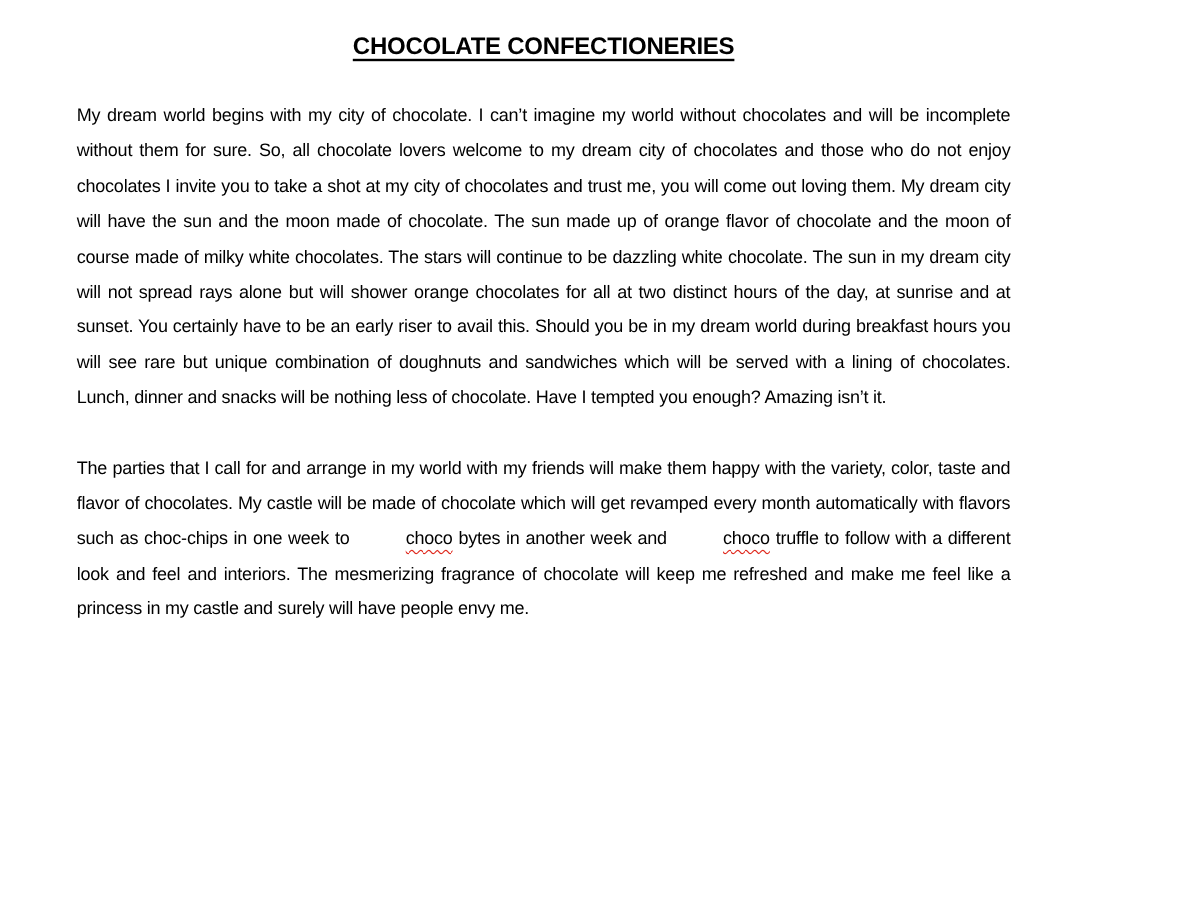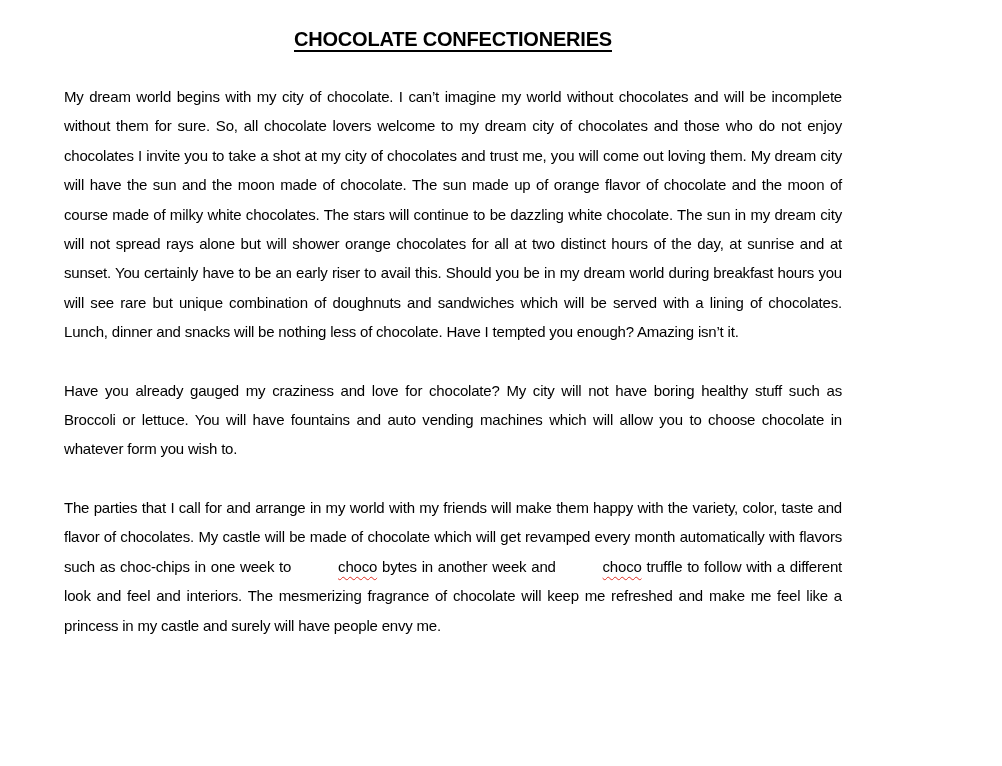--- a/index.html
+++ b/index.html
@@ -47,17 +47,16 @@
 </style>
 </head>
 <body>
 
 <div class="page">
 
   <h1 class="doc-title">CHOCOLATE CONFECTIONERIES</h1>
 
   <p class="para">My dream world begins with my city of chocolate. I can’t imagine my world without chocolates and will be incomplete without them for sure. So, all chocolate lovers welcome to my dream city of chocolates and those who do not enjoy chocolates I invite you to take a shot at my city of chocolates and trust me, you will come out loving them. My dream city will have the sun and the moon made of chocolate. The sun made up of orange flavor of chocolate and the moon of course made of milky white chocolates. The stars will continue to be dazzling white chocolate.  The sun in my dream city will not spread rays alone but will shower orange chocolates for all at two distinct hours of the day, at sunrise and at sunset. You certainly have to be an early riser to avail this. Should you be in my dream world during breakfast hours you will see rare but unique combination of doughnuts and sandwiches which will be served with a lining of chocolates. Lunch, dinner and snacks will be nothing less of chocolate. Have I tempted you enough? Amazing isn’t it.</p>
 
-  <p class="para">Have you already gauged my craziness and love for chocolate? My city will not have boring healthy stuff such as Broccoli or lettuce. You will have fountains and auto vending machines which will allow you to choose chocolate in whatever form you wish to.</p>
 
   <p class="para"><span>The parties that I call for and arrange in my world with my friends will make them happy with the variety, color, taste and flavor of chocolates. My castle will be made of chocolate which will get revamped every month automatically with flavors such as choc-chips in one week to </span><span class="misspelled">choco</span><span> bytes in another week and </span><span class="misspelled">choco</span><span> truffle to follow with a different look and feel and interiors. The mesmerizing fragrance of chocolate will keep me refreshed and make me feel like a princess in my castle and surely will have people envy me.</span></p>
 
 </div>
 
 </body></html>

